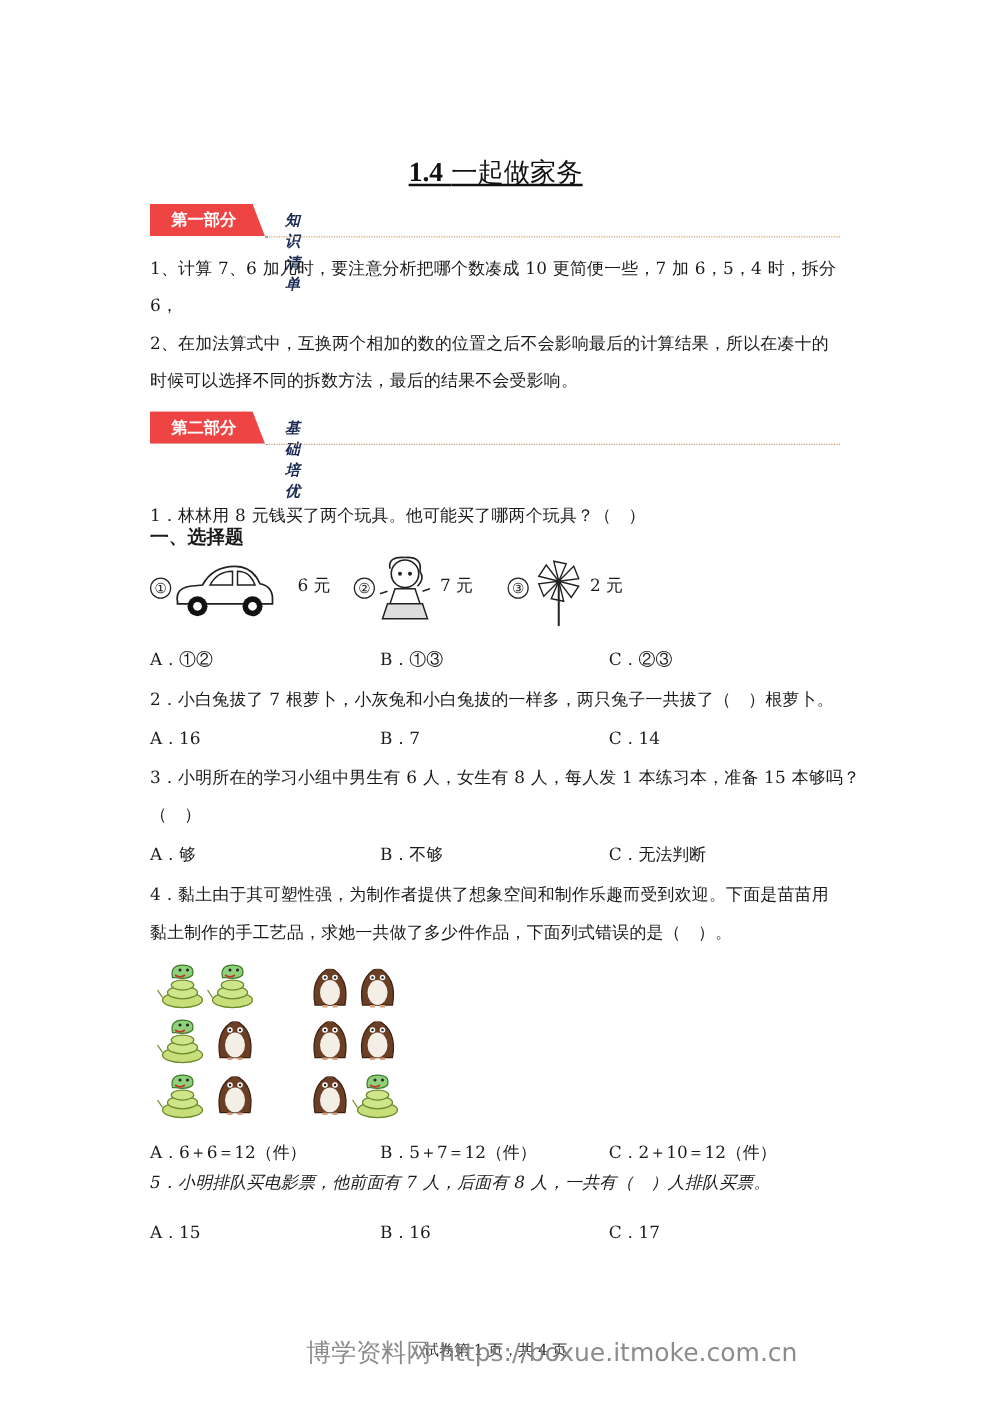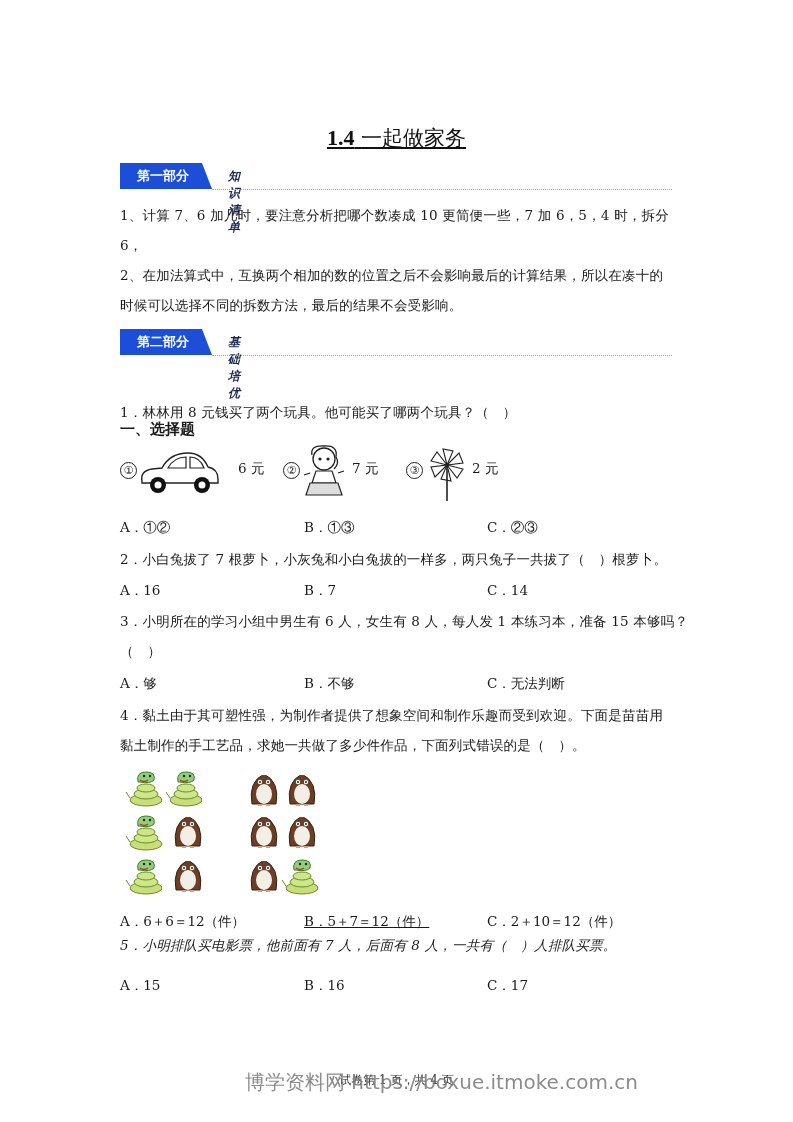--- a/index.html
+++ b/index.html
@@ -2,21 +2,21 @@
 <html><head>
 <meta charset="utf-8">
 <style>
   html, body { margin:0; padding:0; background:#ffffff; }
   body { width:793px; height:1122px; position:relative; overflow:hidden;
          font-family:"DejaVu Serif","Liberation Serif",serif; color:#1a1a1a; }
   .abs { position:absolute; }
   .title { left:0; width:793px; top:124px; text-align:center; font-size:21px; color:#111;text-decoration:underline; }
   .title .num { font-weight:bold; font-family:"Liberation Serif",serif; font-size:22px; }
   .sec-band { left:120px; height:28px; }
-  .sec-tag { position:absolute; left:0; top:0; width:92px; height:26px; background:#1d4ed8;
+  .sec-tag { position:absolute; left:0; top:0; width:92px; height:26px; background:#ef4444;
              clip-path:polygon(0 0, 82px 0, 92px 26px, 0 26px);
              box-shadow:0 2px 2px rgba(0,0,0,.25); }
   .sec-tag span { position:absolute; left:0; width:86px; text-align:center; top:4px;
                   color:#fff; font-size:13px; font-weight:bold; font-family:"DejaVu Sans",sans-serif; }
   .sec-sub { position:absolute; left:108px; top:5px; font-size:12px; font-style:italic; color:#1a2a55; font-weight:bold; }
   .sec-line { position:absolute; left:92px; top:26px; width:460px; border-top:1px dotted #c9a27a; }
   .para { left:120px; width:556px; font-size:13.5px; line-height:30px; letter-spacing:0.2px; }
   .h1 { left:120px; font-size:15px; font-weight:bold; font-family:"DejaVu Sans",sans-serif; }
   .q { left:120px; width:560px; font-size:13.5px; letter-spacing:0.2px; }
   .opt { font-size:13.5px; }
@@ -149,21 +149,21 @@
     <use href="#penguin" x="46" y="86"></use>
   <use href="#penguin" x="122" y="0"></use>
     <use href="#penguin" x="160" y="0"></use>
   <use href="#penguin" x="122" y="42"></use>
     <use href="#penguin" x="160" y="42"></use>
   <use href="#penguin" x="122" y="86"></use>
     <use href="#snake" x="160" y="88"></use>
 </svg>
 
 <div class="abs opt" style="left:120px; top:913px;">A．6＋6＝12（件）</div>
-<div class="abs opt" style="left:304px; top:913px;text-decoration:underline;">B．5＋7＝12（件）</div>
+<div class="abs opt" style="left:304px; top:913px;">B．5＋7＝12（件）</div>
 <div class="abs opt" style="left:487px; top:913px;">C．2＋10＝12（件）</div>
 
 <div class="abs q" style="top:937px; width:600px;font-style:italic;">5．小明排队买电影票，他前面有 7 人，后面有 8 人，一共有（　）人排队买票。</div>
 <div class="abs opt" style="left:120px; top:977px;">A．15</div>
 <div class="abs opt" style="left:304px; top:977px;">B．16</div>
 <div class="abs opt" style="left:487px; top:977px;">C．17</div>
 
 <div class="abs footer">试卷第 1 页，共 4 页</div>
 <div class="abs watermark">博学资料网 https://boxue.itmoke.com.cn</div>
 

